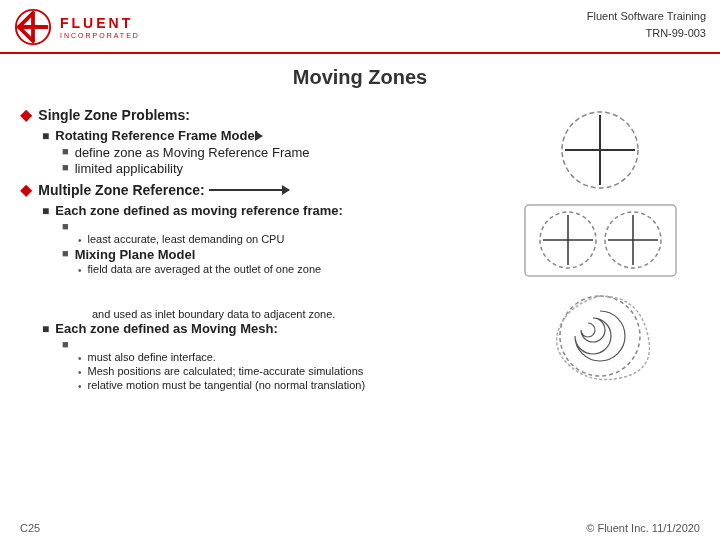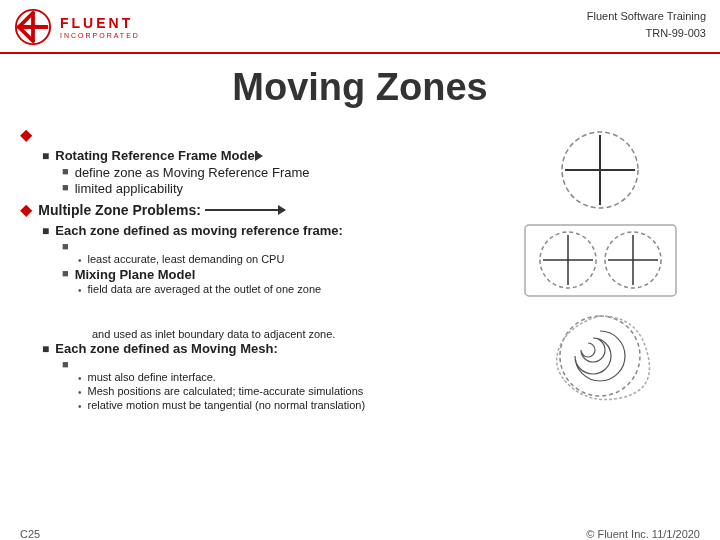--- a/index.html
+++ b/index.html
@@ -47,21 +47,21 @@
     #header-right {
       text-align: right;
       font-size: 11px;
       color: #333;
       line-height: 1.5;
     }
 
     
     #title {
       text-align: center;
-      font-size: 38px;
+      font-size: 20px;
       font-weight: bold;
       color: #333;
       padding: 12px 0 8px 0;
     }
 
     
     #main {
       display: flex;
       padding: 4px 20px 0 20px;
       gap: 10px;
@@ -193,21 +193,21 @@
       display: flex;
       flex-direction: column;
       align-items: center;
       gap: 8px;
       padding-top: 4px;
     }
 
     
     #footer {
       position: absolute;
-      bottom: 0;
+      bottom: 6px;
       left: 0;
       right: 0;
       display: flex;
       justify-content: space-between;
       padding: 0 20px;
       font-size: 11px;
       color: #555;
     }
 
     .bold { font-weight: bold; }
@@ -242,20 +242,21 @@
 </div>
 
 <div id="title">Moving Zones</div>
 
 <div id="main">
   <div id="content">
 
     <div class="section-group">
       <div class="bullet-l1">
         <span class="marker">◆</span>
+        <span class="text">Single Zone Problems:</span>
       </div>
 
       <div class="bullet-l2">
         <span class="marker">■</span>
         <div>
           <div class="arrow-row">
             <span class="text bold">Rotating Reference Frame Model</span>
             <div class="arrow-line"></div>
           </div>
         </div>
@@ -268,21 +269,21 @@
         <span class="marker">■</span>
         <span class="text">limited applicability</span>
       </div>
     </div>
 
     <div class="section-group">
       <div class="bullet-l1">
         <span class="marker">◆</span>
         <div>
           <div class="arrow-row2">
-            <span class="text">Multiple Zone Problems:</span>
+            <span class="text">Multiple Zone Reference:</span>
             <div class="arrow-line2"></div>
           </div>
         </div>
       </div>
 
       <div class="bullet-l2">
         <span class="marker">■</span>
         <span class="text bold">Each zone defined as moving reference frame:</span>
       </div>
 

